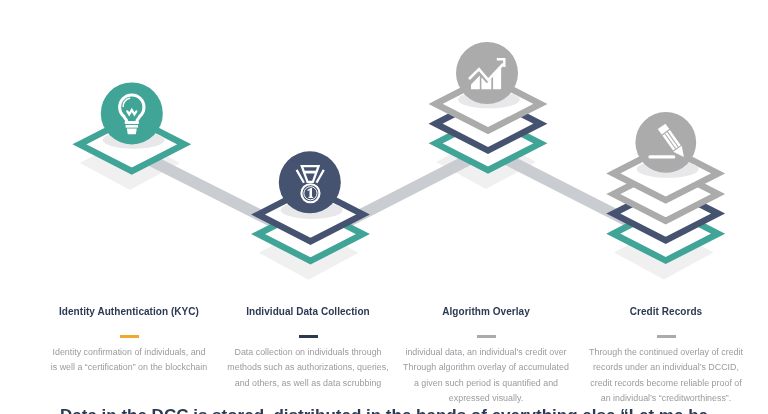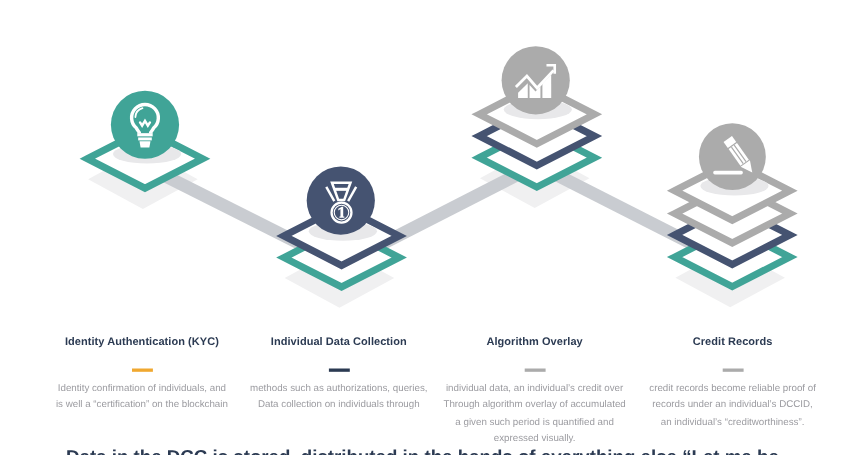--- a/index.html
+++ b/index.html
@@ -110,36 +110,38 @@
   <div class="divider" style="background: rgb(240, 168, 48);"></div>
   <div class="col-body">
       <div class="bline">Identity confirmation of individuals, and</div>
       <div class="bline">is well a “certification” on the blockchain</div>
     </div>
 </div>
 <div class="col" id="col1" style="left:223px">
   <div class="col-title">Individual Data Collection</div>
   <div class="divider" style="background: rgb(43, 58, 82);"></div>
   <div class="col-body">
+      <div class="bline">Data collection on individuals through</div>
       <div class="bline">methods such as authorizations, queries,</div>
-      <div class="bline">Data collection on individuals through</div>
+      <div class="bline">and others, as well as data scrubbing</div>
     </div>
 </div>
 <div class="col" id="col2" style="left:401px">
   <div class="col-title">Algorithm Overlay</div>
   <div class="divider" style="background: rgb(171, 171, 171);"></div>
   <div class="col-body">
       <div class="bline">individual data, an individual’s credit over</div>
       <div class="bline">Through algorithm overlay of accumulated</div>
       <div class="bline">a given such period is quantified and</div>
       <div class="bline">expressed visually.</div>
     </div>
 </div>
 <div class="col" id="col3" style="left:581px">
   <div class="col-title">Credit Records</div>
   <div class="divider" style="background: rgb(171, 171, 171);"></div>
   <div class="col-body">
+      <div class="bline">Through the continued overlay of credit</div>
+      <div class="bline">records under an individual’s DCCID,</div>
       <div class="bline">credit records become reliable proof of</div>
-      <div class="bline">records under an individual’s DCCID,</div>
       <div class="bline">an individual’s “creditworthiness”.</div>
     </div>
 </div>
 <div class="footer">Data in the DCC is stored, distributed in the hands of everything else “Let me be</div>
 
 </body></html>

